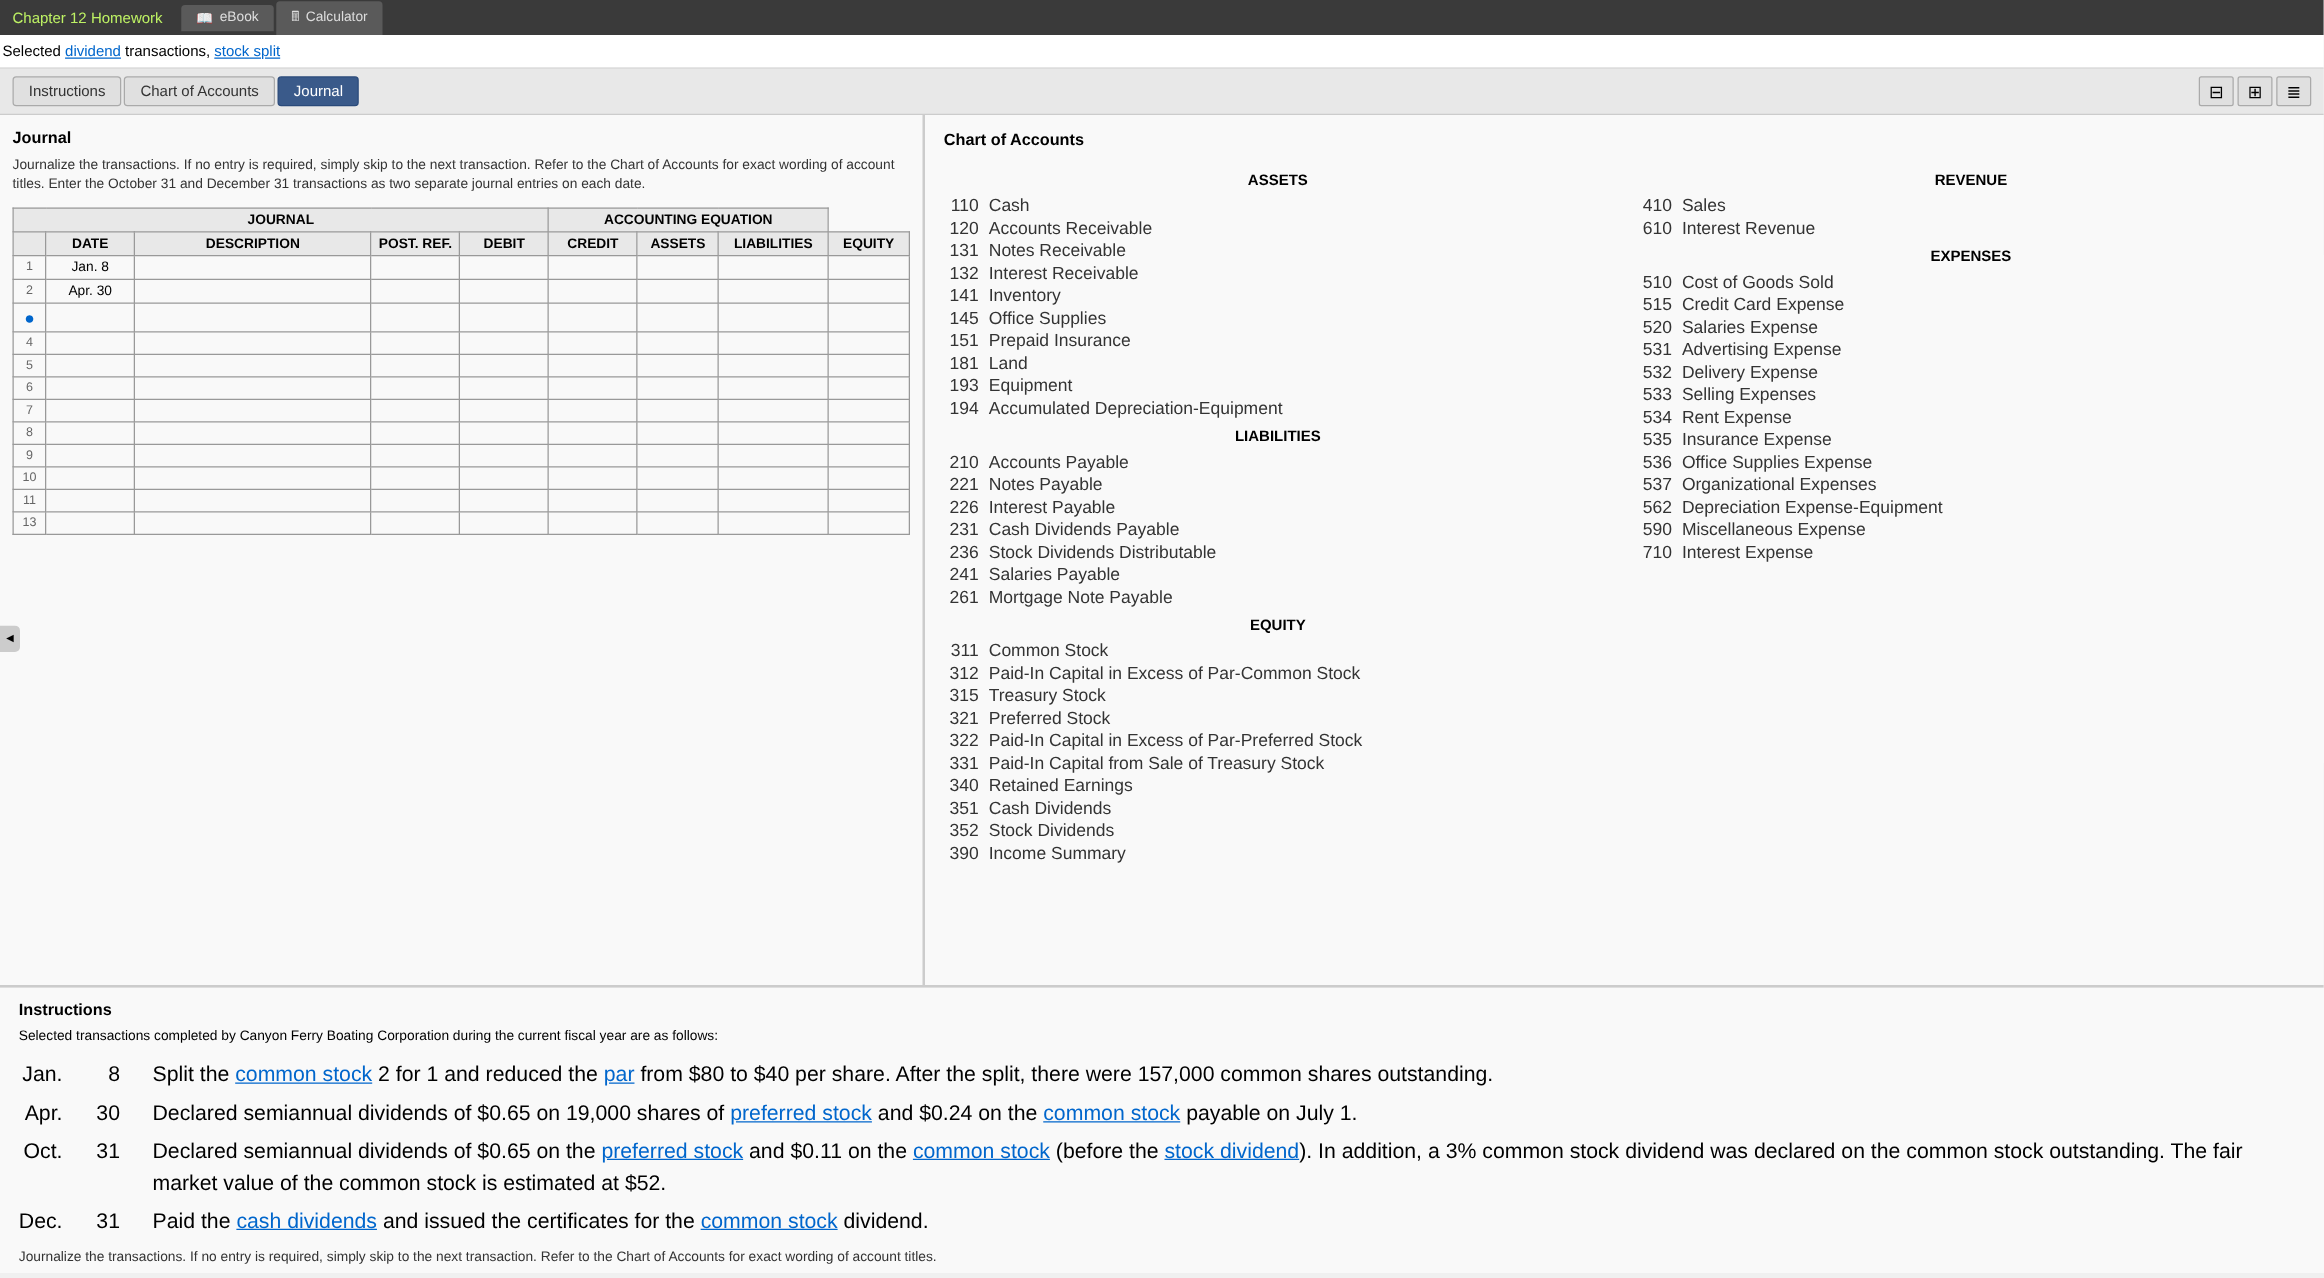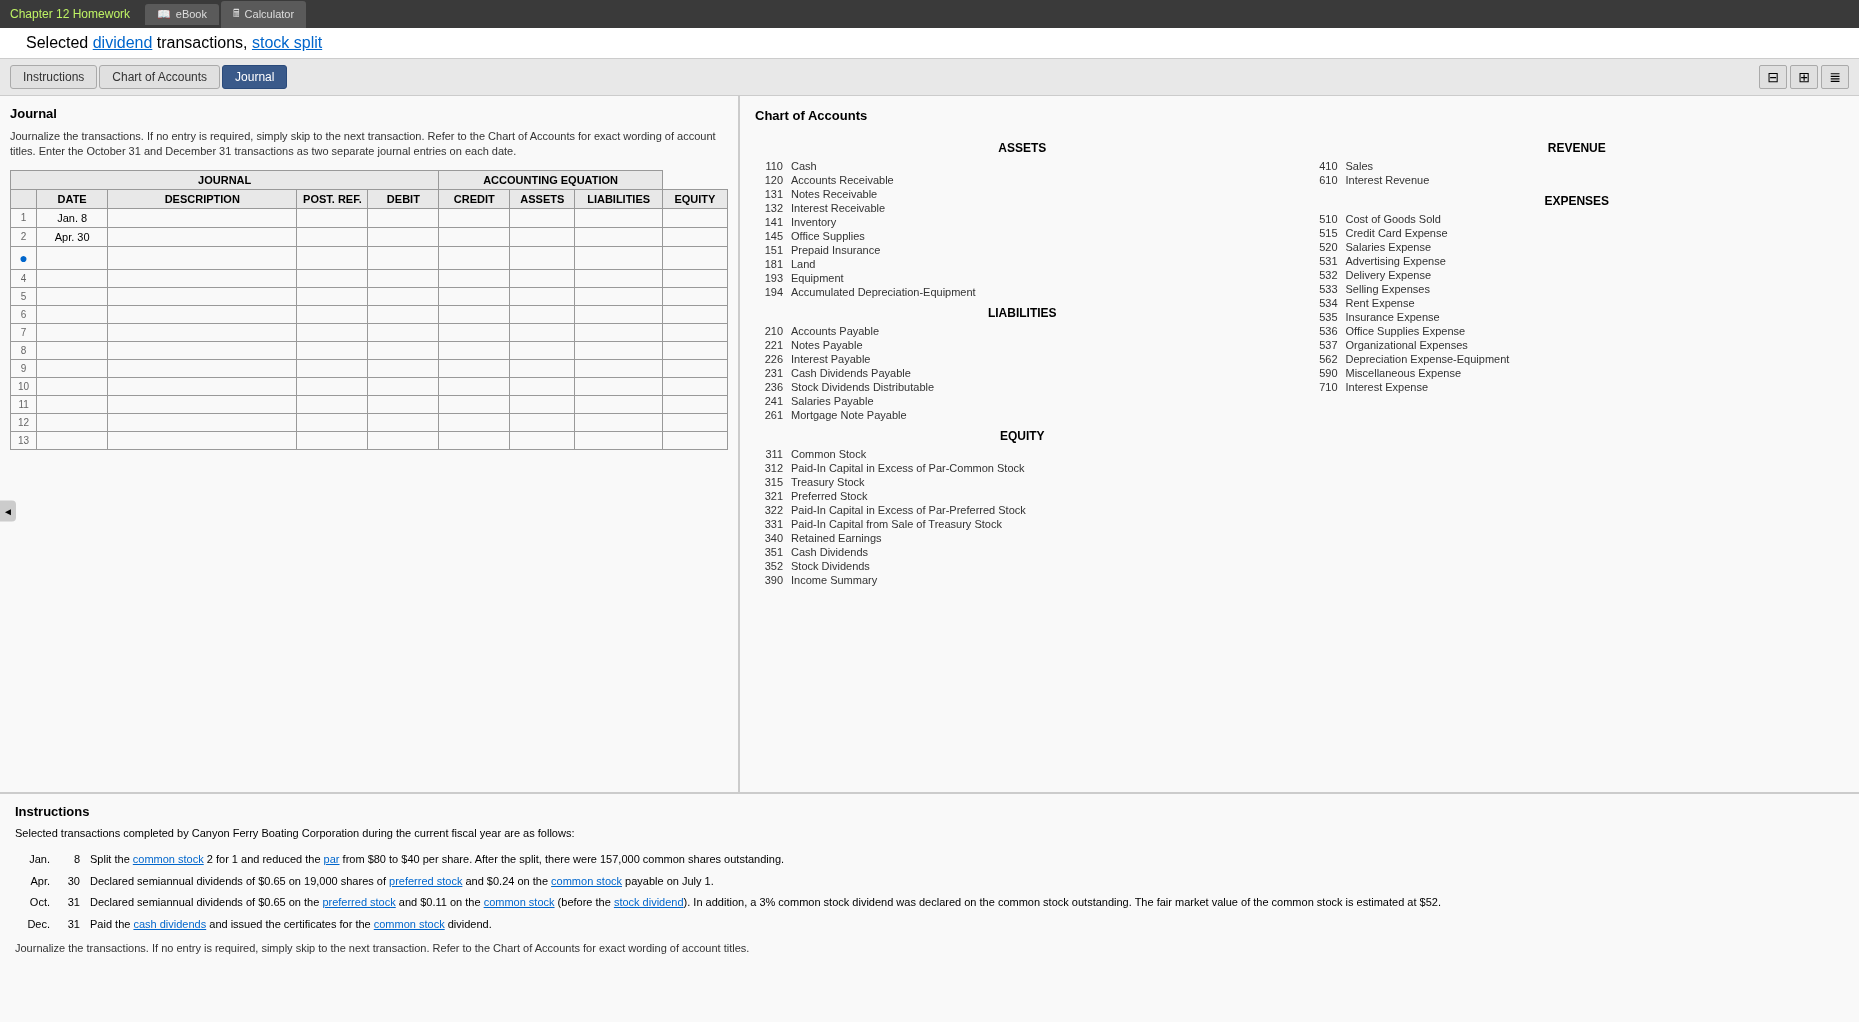--- a/index.html
+++ b/index.html
@@ -27,22 +27,22 @@
       cursor: pointer;
       border-radius: 3px 3px 0 0;
       display: flex;
       align-items: center;
       gap: 5px;
     }
 
     
     #selected-bar {
       background: #fff;
-      padding: 6px 26px;
-      font-size: 16px;
+      padding: 6px 2px;
+      font-size: 12px;
       border-bottom: 1px solid #ccc;
     }
     #selected-bar a { color: #0066cc; text-decoration: underline; cursor: pointer; }
 
     
     #tab-bar {
       background: #e8e8e8;
       padding: 6px 10px;
       display: flex;
       align-items: center;
@@ -165,21 +165,21 @@
     .coa-section-header {
       font-weight: bold;
       text-align: center;
       margin: 8px 0 5px 0;
       font-size: 12px;
     }
     .coa-item {
       display: flex;
       gap: 8px;
       margin-bottom: 2px;
-      font-size: 11px;
+      font-size: 14px;
     }
     .coa-num {
       width: 28px;
       text-align: right;
       color: #333;
     }
     .coa-name { color: #333; }
 
     
     #bottom-area {
@@ -193,23 +193,23 @@
       font-weight: bold;
       font-size: 13px;
       margin-bottom: 8px;
     }
     #instructions-intro {
       font-size: 11px;
       margin-bottom: 12px;
     }
     .instruction-entry {
       display: flex;
-      gap: 10px;
+      gap: 26px;
       margin-bottom: 5px;
-      font-size: 11px;
+      font-size: 17px;
       line-height: 1.5;
     }
     .instr-date { width: 35px; text-align: right; flex-shrink: 0; }
     .instr-day { width: 20px; text-align: right; flex-shrink: 0; }
     .instr-text { flex: 1; }
     .instr-text a { color: #0066cc; text-decoration: underline; cursor: pointer; }
     #instructions-footer {
       font-size: 11px;
       margin-top: 10px;
       color: #333;
@@ -395,31 +395,20 @@
             <td class="date-col"></td>
             <td class="desc-col"></td>
             <td class="postref-col"></td>
             <td class="debit-col"></td>
             <td class="credit-col"></td>
             <td class="assets-col"></td>
             <td class="liab-col"></td>
             <td class="equity-col"></td>
           </tr>
           <tr>
-            <td class="row-num" style="width: 18px; border-right: 1px solid rgb(153, 153, 153);">12</td>
-            <td class="date-col"></td>
-            <td class="desc-col"></td>
-            <td class="postref-col"></td>
-            <td class="debit-col"></td>
-            <td class="credit-col"></td>
-            <td class="assets-col"></td>
-            <td class="liab-col"></td>
-            <td class="equity-col"></td>
-          </tr>
-          <tr>
             <td class="row-num" style="width: 18px; border-right: 1px solid rgb(153, 153, 153);">13</td>
             <td class="date-col"></td>
             <td class="desc-col"></td>
             <td class="postref-col"></td>
             <td class="debit-col"></td>
             <td class="credit-col"></td>
             <td class="assets-col"></td>
             <td class="liab-col"></td>
             <td class="equity-col"></td>
           </tr>

